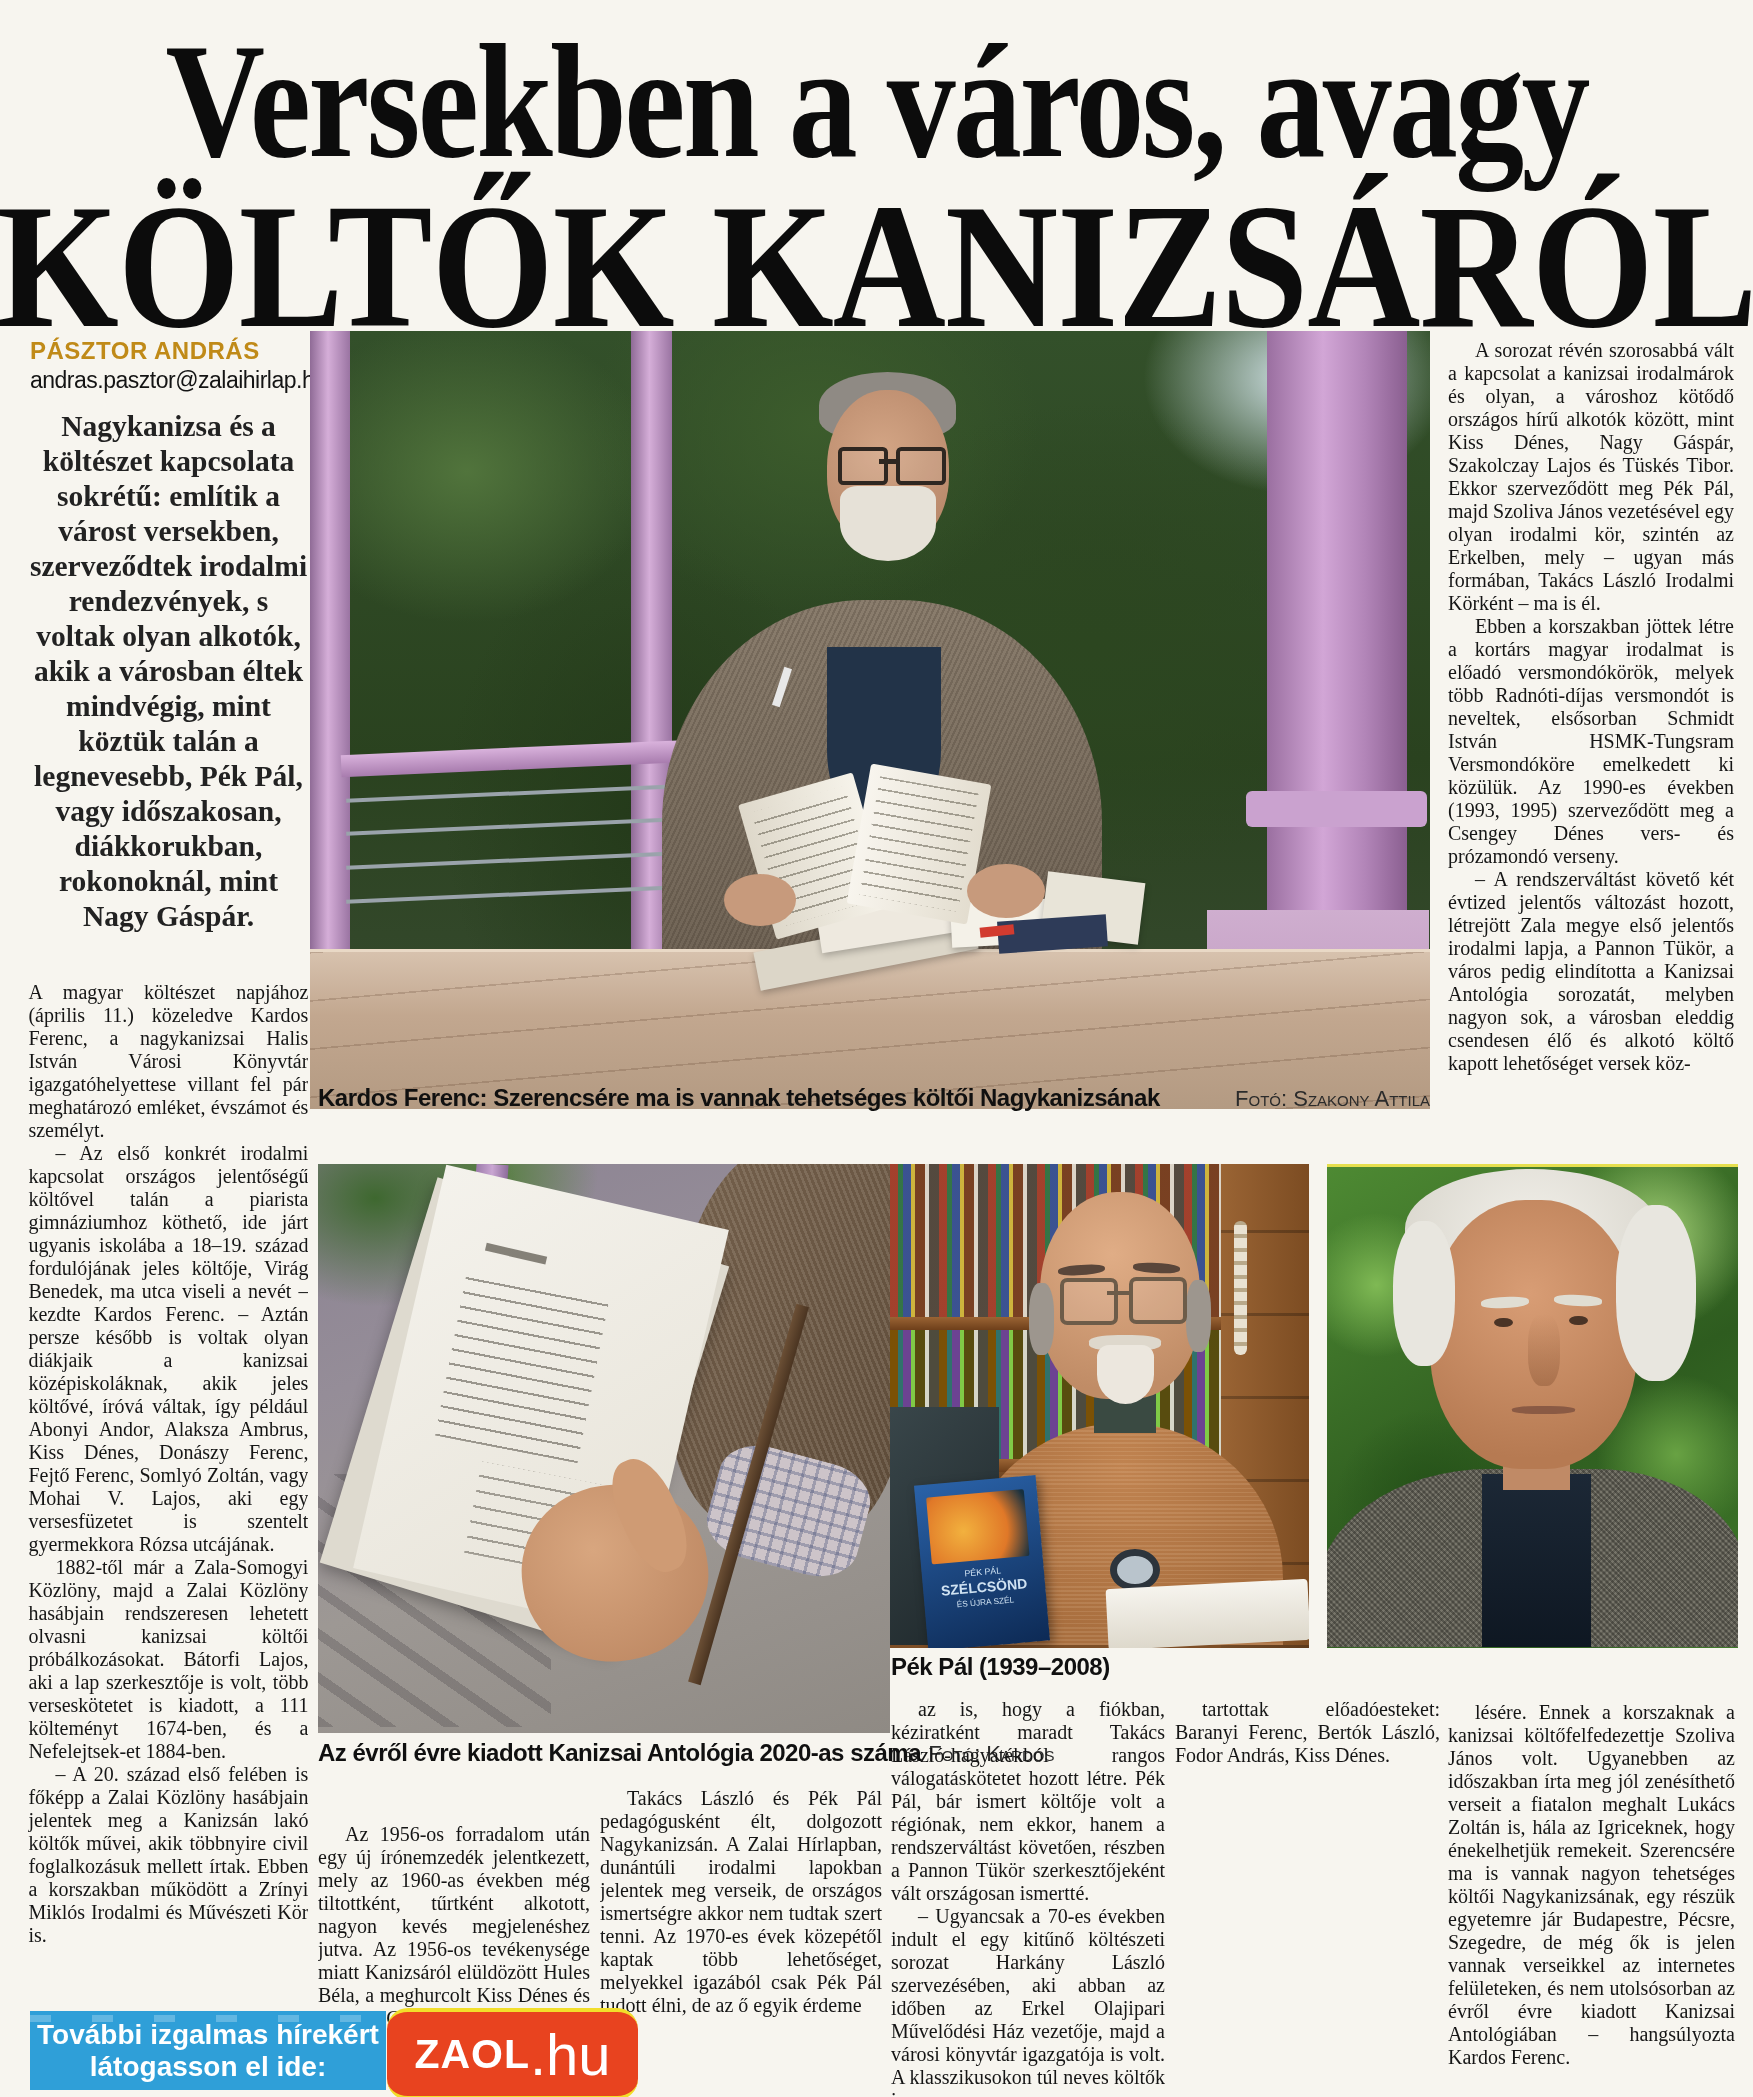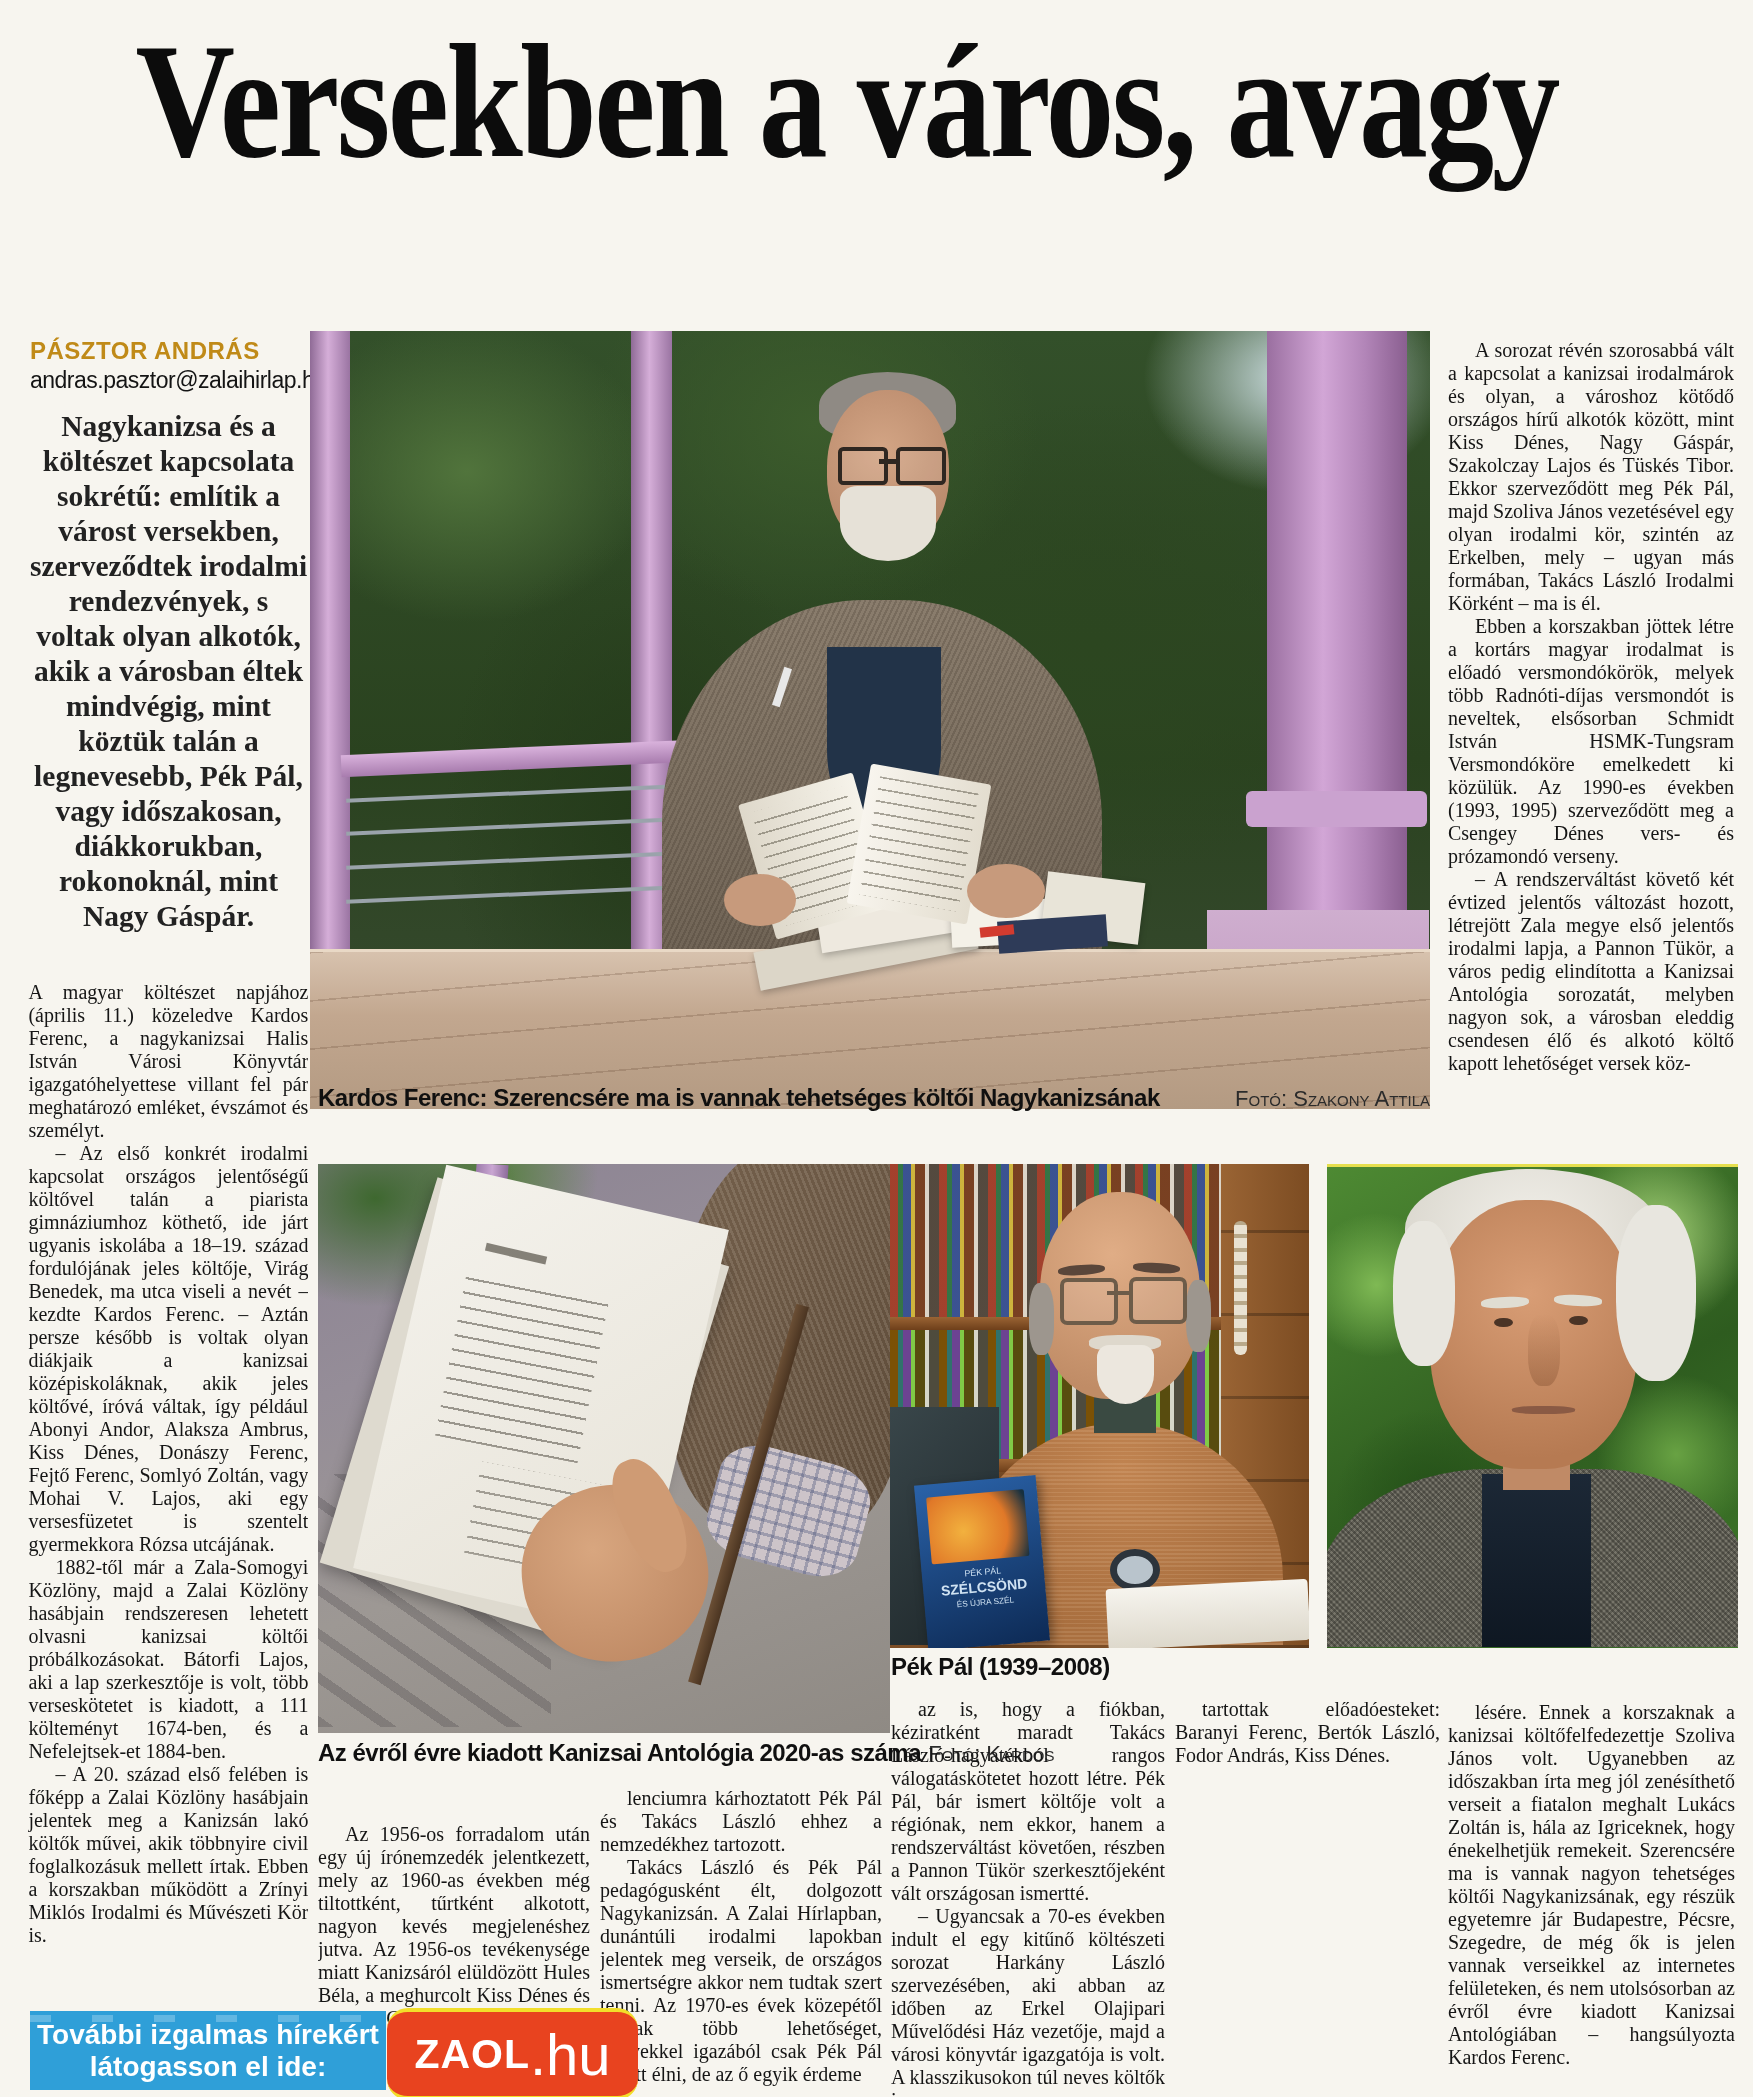--- a/index.html
+++ b/index.html
@@ -1,21 +1,21 @@
 <!DOCTYPE html>
 <html lang="hu" style="font-size:8.3px"><head>
 <meta charset="utf-8">
 <style>
   html,body{margin:0;padding:0;background:#e9e7e1;}
   #page{position:relative;width:1753px;height:2097px;background:#f7f5ef;overflow:hidden;
         font-family:"Liberation Serif",serif;color:#1a1a1a;}
   .abs{position:absolute;}
 
   
-  .headline{position:absolute;top:14.5px;left:0;width:100%;display:flex;flex-direction:row;align-items:center;text-align:right;}
+  .headline{position:absolute;top:14.5px;left:0;width:100%;display:flex;flex-direction:column;align-items:center;text-align:right;}
   .hl{display:block;white-space:nowrap;font-weight:bold;color:#0c0c0c;}
   .hl1{font-size:164px;line-height:171px;transform:scaleX(.84);letter-spacing:-3.1px;}
   .hl2{font-size:178px;line-height:182px;transform:scaleX(.88);letter-spacing:-1px;margin-top:-10.3px;}
 
   
   .byline{position:absolute;left:30px;top:337px;width:282px;font-family:"Liberation Sans",sans-serif;}
   .byline .author{font-weight:800;font-size:24px;color:#c08a18;letter-spacing:0.5px;}
   .byline .email{font-size:23px;color:#141414;margin-top:2.1px;letter-spacing:-0.5px;}
   .lead{position:absolute;left:27px;top:409px;width:283px;font-weight:bold;font-size:29.5px;line-height:35px;
         text-align:center;color:#222;}
@@ -251,21 +251,20 @@
     <div class="abs" style="left:242px;top:152px;width:18.6px;height:9.3px;background:#4a3426;border-radius:50%;"></div>
     <div class="abs" style="left:201px;top:150px;width:32px;height:72px;background:linear-gradient(180deg,rgba(0,0,0,0),rgba(120,70,40,.35));border-radius:40%;"></div>
     <div class="abs" style="left:185px;top:242px;width:63px;height:8.3px;background:#8a5a44;border-radius:40%;"></div>
   </div>
 
 
   <div class="col col-a">
       <p>Az 1956-os forradalom után egy új írónemzedék jelentkezett, mely az 1960-as években még tiltottként, tűrtként alkotott, nagyon kevés megjelenéshez jutva. Az 1956-os tevékenysége miatt Kanizsáról elüldözött Hules Béla, a meghurcolt Kiss Dénes és Morvay Gyula, a jó ideig szi-</p>
     </div>
   <div class="col col-b">
-      <p>lenciumra kárhoztatott Pék Pál és Takács László ehhez a nemzedékhez tartozott.</p>
       <p>Takács László és Pék Pál pedagógusként élt, dolgozott Nagykanizsán. A Zalai Hírlapban, dunántúli irodalmi lapokban jelentek meg verseik, de országos ismertségre akkor nem tudtak szert tenni. Az 1970-es évek közepétől kaptak több lehetőséget, melyekkel igazából csak Pék Pál tudott élni, de az ő egyik érdeme</p>
     </div>
   <div class="col col-c">
       <p>az is, hogy a fiókban, kéziratként maradt Takács László-hagyatékból rangos válogatáskötetet hozott létre. Pék Pál, bár ismert költője volt a régiónak, nem ekkor, hanem a rendszerváltást követően, részben a Pannon Tükör szerkesztőjeként vált országosan ismertté.</p>
       <p>– Ugyancsak a 70-es években indult el egy kitűnő költészeti sorozat Harkány László szervezésében, aki abban az időben az Erkel Olajipari Művelődési Ház vezetője, majd a városi könyvtár igazgatója is volt. A klasszikusokon túl neves költők is</p>
     </div>
   <div class="col col-d">
       <p>tartottak előadóesteket: Baranyi Ferenc, Bertók László, Fodor András, Kiss Dénes.</p>
     </div>
   <div class="col col-e">

